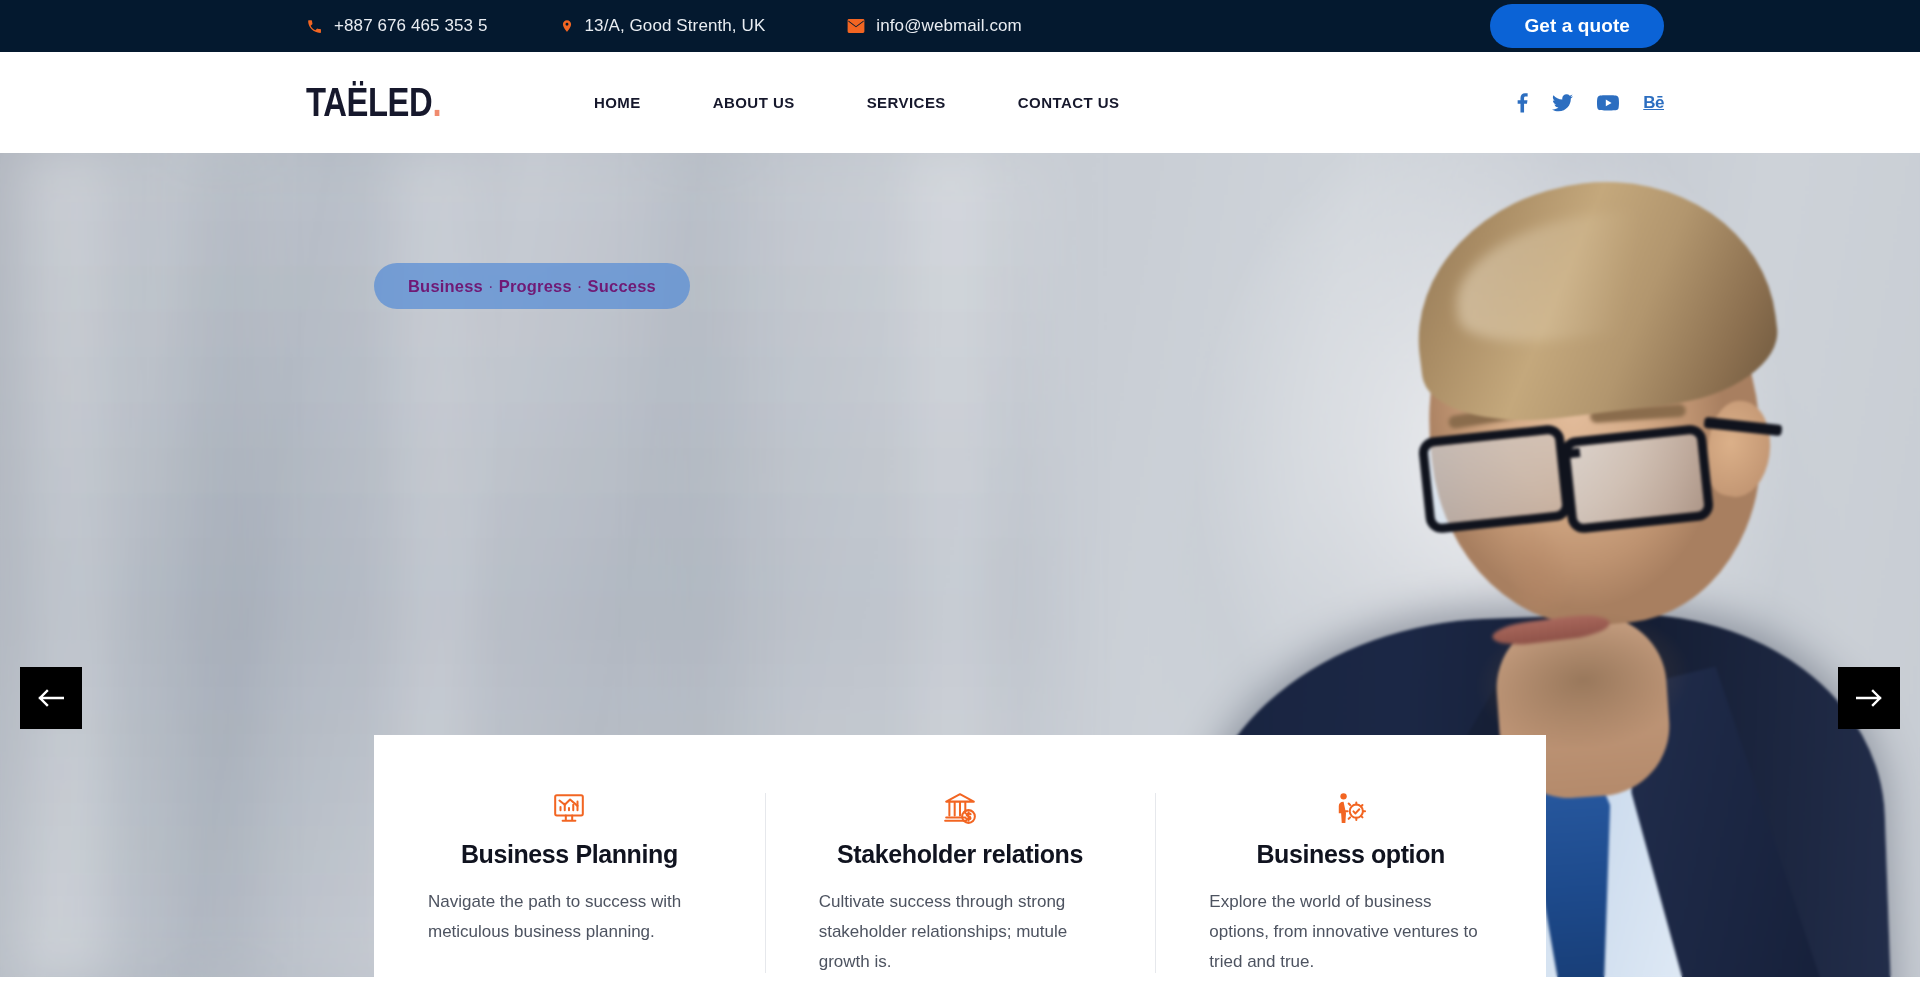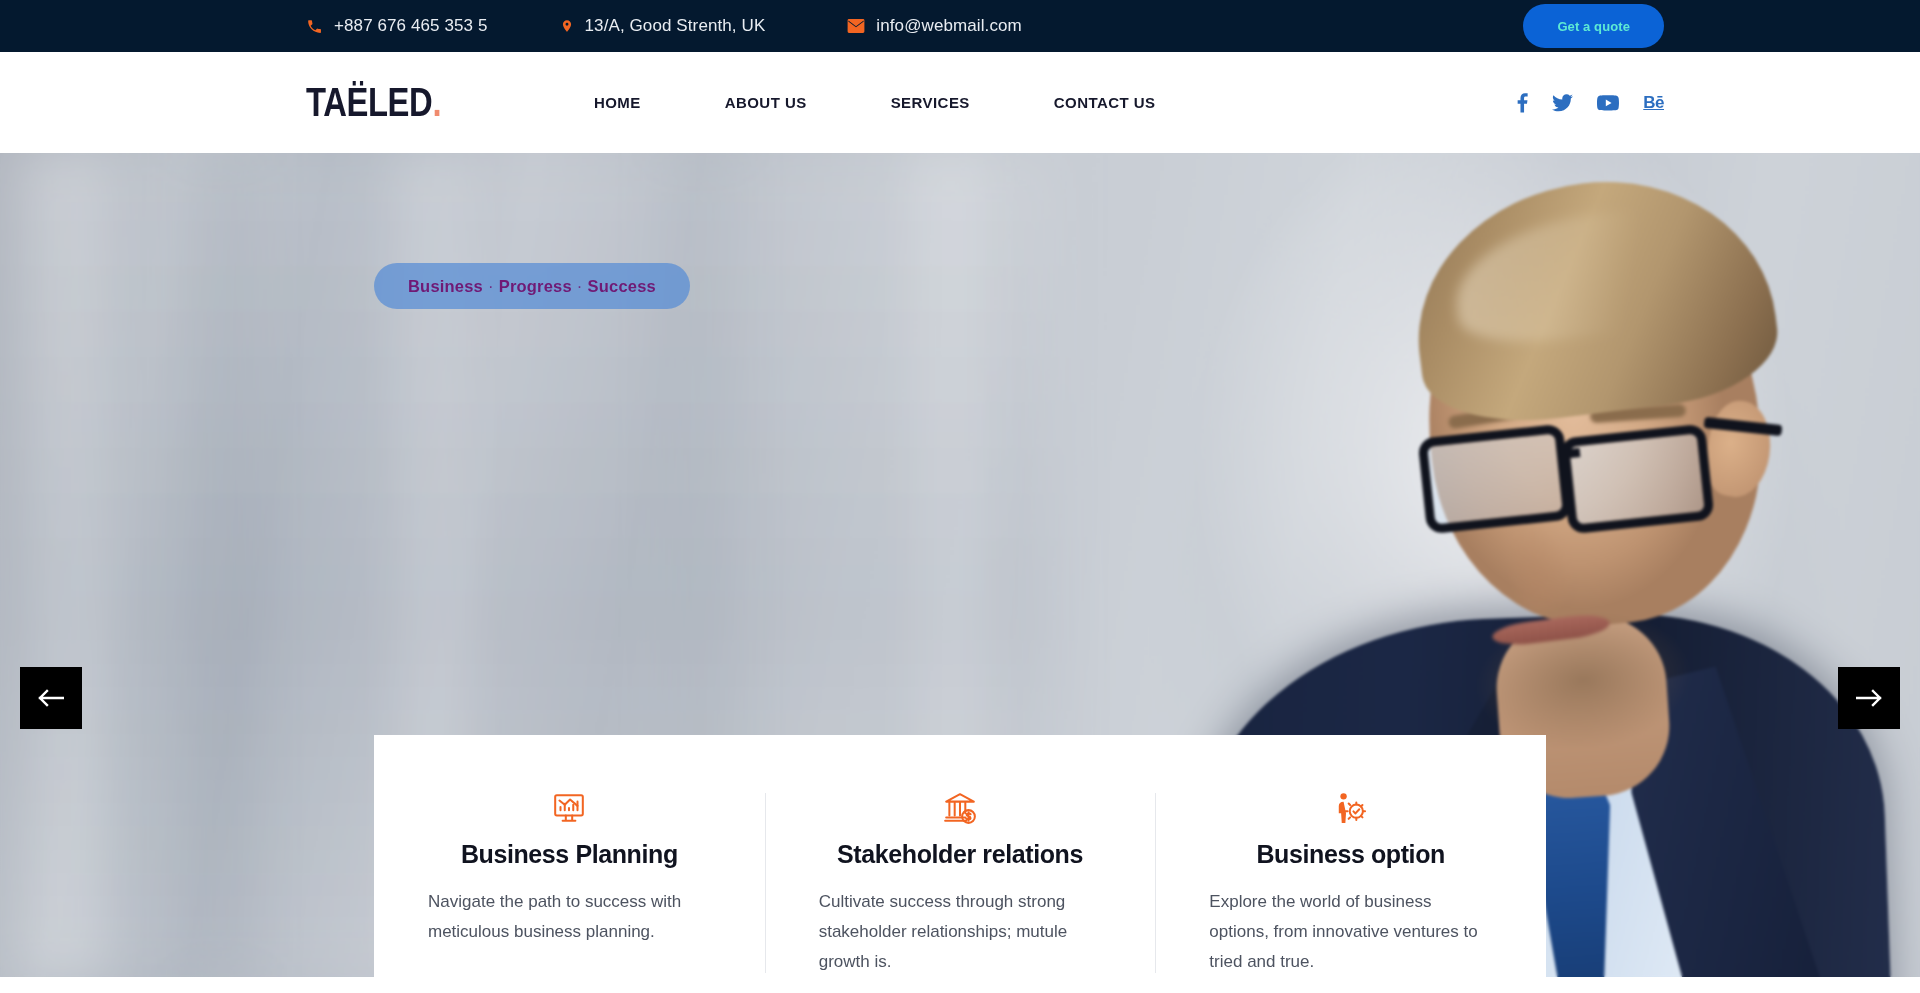--- a/index.html
+++ b/index.html
@@ -22,43 +22,43 @@
   .tb-item{
     display:flex; align-items:center; gap:11px;
     color:#e9edf2; font-size:17px; letter-spacing:.1px;
     margin-right:72px; white-space:nowrap;
   }
   .tb-item:nth-child(2){ margin-right:82px; }
   .tb-ico{ color:#f26522; display:flex; align-items:center; }
   .tb-ico svg{ display:block; }
   .tb-spacer{ flex:1; }
   .quote-btn{
-    background:#0b63d6; color:#5eead4; border:none;
-    font-family:inherit; font-size:13px; font-weight:700;
+    background:#0b63d6; color:#ffffff; border:none;
+    font-family:inherit; font-size:19px; font-weight:700;
     padding:0 34px; height:44px; border-radius:24px;
     cursor:pointer; letter-spacing:.1px;
   }
 
   
   .navbar{
     height:101px; background:#fff; width:100%;
     display:flex; align-items:center;
     padding:0 256px 0 306px; position:relative; z-index:5;border-radius:27px;
   }
   .logo{
     font-family:"Liberation Sans", sans-serif;
     font-size:41px; font-weight:700; color:#16182c;
     letter-spacing:-0.5px; line-height:1;
     transform:scaleX(.80); transform-origin:left center;
     display:flex; align-items:baseline;
     white-space:nowrap;
   }
   .logo .dot{ color:#f08b6e; }
   .nav-links{
-    display:flex; align-items:center; gap:12px;
+    display:flex; align-items:center; gap:0;
     margin-left:83px;
   }
   .nav-links a{
     color:#16182c; text-decoration:none;
     font-size:15px; font-weight:700; letter-spacing:.45px;
     padding:0 36px; white-space:nowrap;
   }
   .nav-spacer{ flex:1; }
   .socials{ display:flex; align-items:center; gap:24px; }
   .socials a{ color:#2c6ec0; display:flex; align-items:center; }

